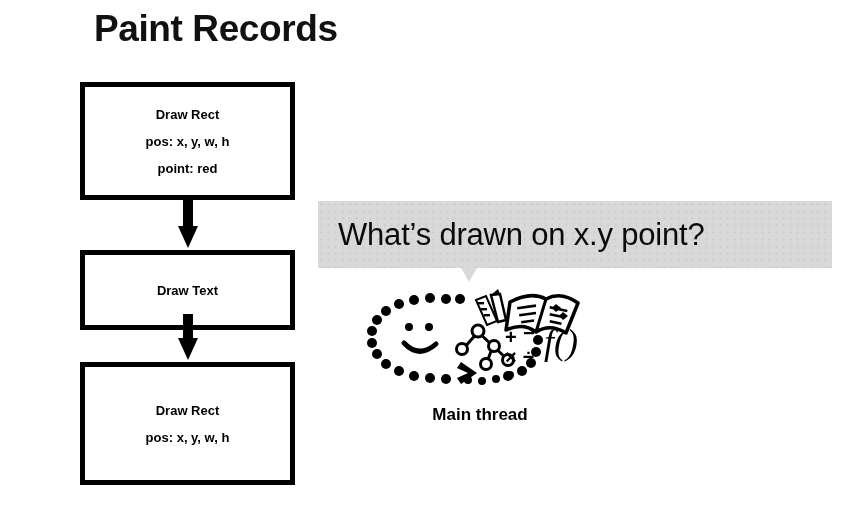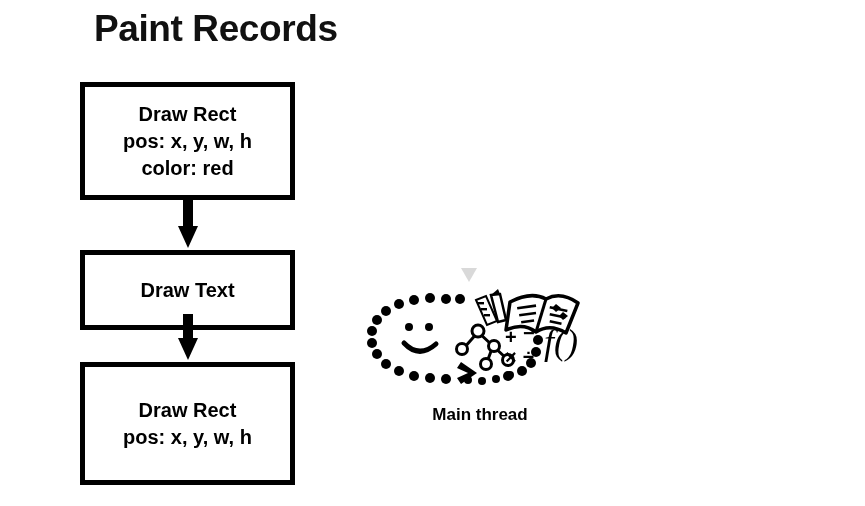--- a/index.html
+++ b/index.html
@@ -39,21 +39,21 @@
     box-sizing: border-box;
     border: 5px solid #000000;
     background: #ffffff;
     display: flex;
     flex-direction: column;
     align-items: center;
     justify-content: center;
     color: #000000;
   }
   .record-line {
-    font-size: 20px;
+    font-size: 13px;
     font-weight: bold;
     line-height: 27px;
     white-space: nowrap;
     text-align: center;
   }
   #record-box-1 { left: 80px; top: 82px;  width: 215px; height: 118px; }
   #record-box-2 { left: 80px; top: 250px; width: 215px; height: 80px;  }
   #record-box-3 { left: 80px; top: 362px; width: 215px; height: 123px; }
 
   
@@ -141,21 +141,21 @@
 </head>
 <body>
 
 <div id="slide">
 
   <div id="page-title">Paint Records</div>
 
   <div class="record-box" id="record-box-1">
     <div class="record-line">Draw Rect</div>
     <div class="record-line">pos: x, y, w, h</div>
-    <div class="record-line">color: red</div>
+    <div class="record-line">point: red</div>
   </div>
 
   <div class="flow-arrow" id="flow-arrow-1">
     <div class="stem"></div>
     <div class="head"></div>
   </div>
 
   <div class="record-box" id="record-box-2">
     <div class="record-line">Draw Text</div>
   </div>
@@ -163,20 +163,23 @@
   <div class="flow-arrow" id="flow-arrow-2">
     <div class="stem"></div>
     <div class="head"></div>
   </div>
 
   <div class="record-box" id="record-box-3">
     <div class="record-line">Draw Rect</div>
     <div class="record-line">pos: x, y, w, h</div>
   </div>
 
+  <div id="speech-bubble">
+    <span id="speech-bubble-text">What’s drawn on x.y point?</span>
+  </div>
   <div id="speech-bubble-tail"></div>
 
   <div id="main-thread-illustration">
     <svg width="240" height="110" viewBox="0 0 240 110" xmlns="http://www.w3.org/2000/svg">
 
       <g fill="#000000">
         <circle cx="86" cy="11" r="5"></circle>
         <circle cx="70" cy="10" r="5"></circle>
         <circle cx="54" cy="12" r="5"></circle>
         <circle cx="39" cy="16" r="5"></circle>

